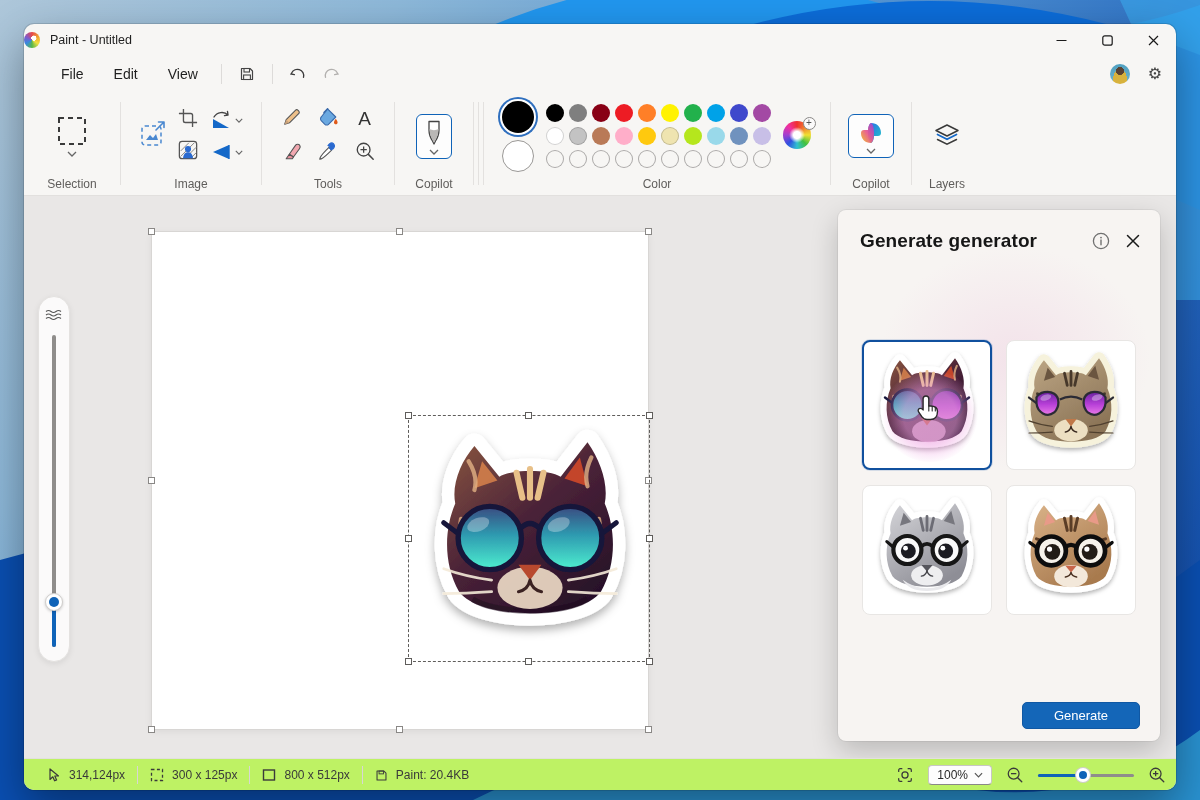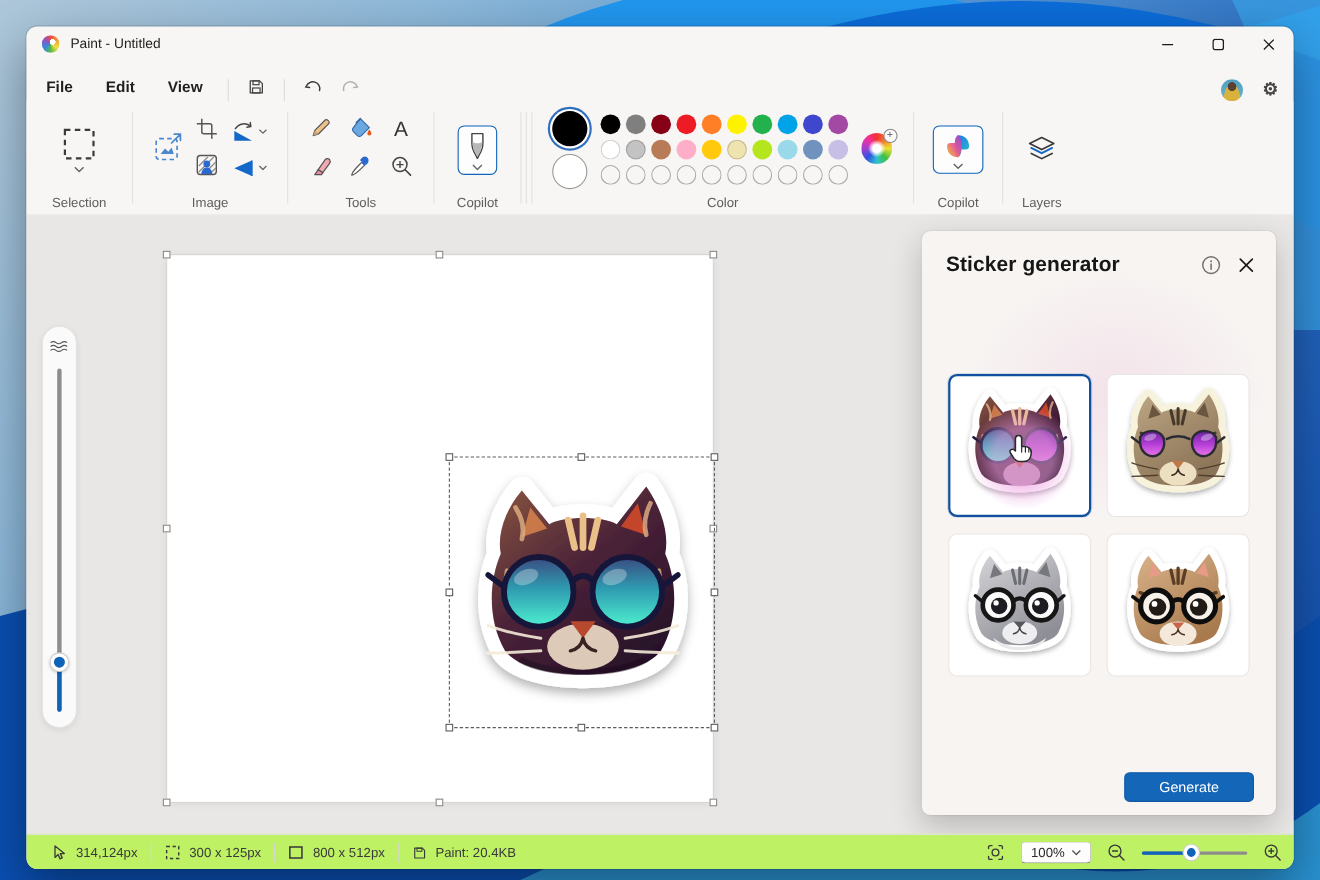--- a/index.html
+++ b/index.html
@@ -10,31 +10,31 @@
   .wallpaper { position:absolute; inset:0;
     background: linear-gradient(128deg, #aec7da 0%, #8db8d9 22%, #5a9ad4 45%, #2a6ec4 68%, #0d47a8 100%); }
   .wallpaper svg { position:absolute; inset:0; }
 
   
   .window { position:absolute; left:24px; top:24px; width:1152px; height:766px;
     background:#f7f6f4; border-radius:10px; overflow:hidden;
     box-shadow:0 18px 45px rgba(0,0,0,.38), 0 0 0 1px rgba(0,0,0,.12); }
 
   
-  .titlebar { height:32px; display:flex; align-items:center; padding-left:14px; position:relative; }
+  .titlebar { height:32px; display:flex; align-items:center; position:relative; }
   .app-icon { width:16px; height:16px; border-radius:50%;
     background: radial-gradient(circle at 62% 38%, #fff 0 18%, transparent 19%),
       conic-gradient(#e84a4a, #f0a030, #f0e040, #58b848, #3888e0, #8458c8, #e84a4a); margin-right:10px; }
   .title-text { font-size:12.5px; color:#1f1f1f; }
   .win-controls { position:absolute; right:0; top:0; height:32px; display:flex; }
   .win-btn { width:46px; height:32px; display:flex; align-items:center; justify-content:center; }
   .win-btn svg { display:block; }
 
   
-  .menubar { height:36px; display:flex; align-items:flex-end; padding:0 3px; position:relative;font-weight:bold; }
+  .menubar { height:36px; display:flex; align-items:center; padding:0 22px; position:relative; }
   .menu-item { font-size:14px; color:#1f1f1f; padding:5px 15px; border-radius:5px; }
   .mb-sep { width:1px; height:20px; background:#dddbd9; margin:0 8px; }
   .mb-icon { width:34px; height:26px; display:flex; align-items:center; justify-content:center; border-radius:5px; }
   .menubar-right { position:absolute; right:14px; display:flex; align-items:center; gap:18px; }
   .avatar { width:20px; height:20px; border-radius:50%; overflow:hidden;
     background:
       radial-gradient(circle at 50% 34%, #5a4232 0 24%, transparent 25%),
       radial-gradient(ellipse at 50% 92%, #d8b23c 0 52%, transparent 53%),
       linear-gradient(#4f9fc0, #6fb4cc); }
   .gear { font-size:16px; color:#444; line-height:1; }
@@ -506,21 +506,21 @@
         <span class="h ml"></span>
         <span class="h mr"></span>
         <span class="h bl"></span>
         <span class="h bm"></span>
         <span class="h br"></span>
       </div>
     </div>
 
     <div class="panel">
       <div class="panel-header">
-        <span class="panel-title">Sticker generator</span>
+        <span class="panel-title">Generate generator</span>
         <div class="panel-icons">
           <svg width="18" height="18" viewBox="0 0 18 18">
               <circle cx="9" cy="9" r="7.6" fill="none" stroke="#707070" stroke-width="1.3"></circle>
               <circle cx="9" cy="5.6" r="0.9" fill="#707070"></circle>
               <path d="M9,8 V12.8" stroke="#707070" stroke-width="1.4" stroke-linecap="round"></path>
             </svg>
           <svg width="14" height="14" viewBox="0 0 14 14">
               <path d="M1.5,1.5 L12.5,12.5 M12.5,1.5 L1.5,12.5" stroke="#1a1a1a" stroke-width="1.5" stroke-linecap="round"></path>
             </svg>
         </div>

